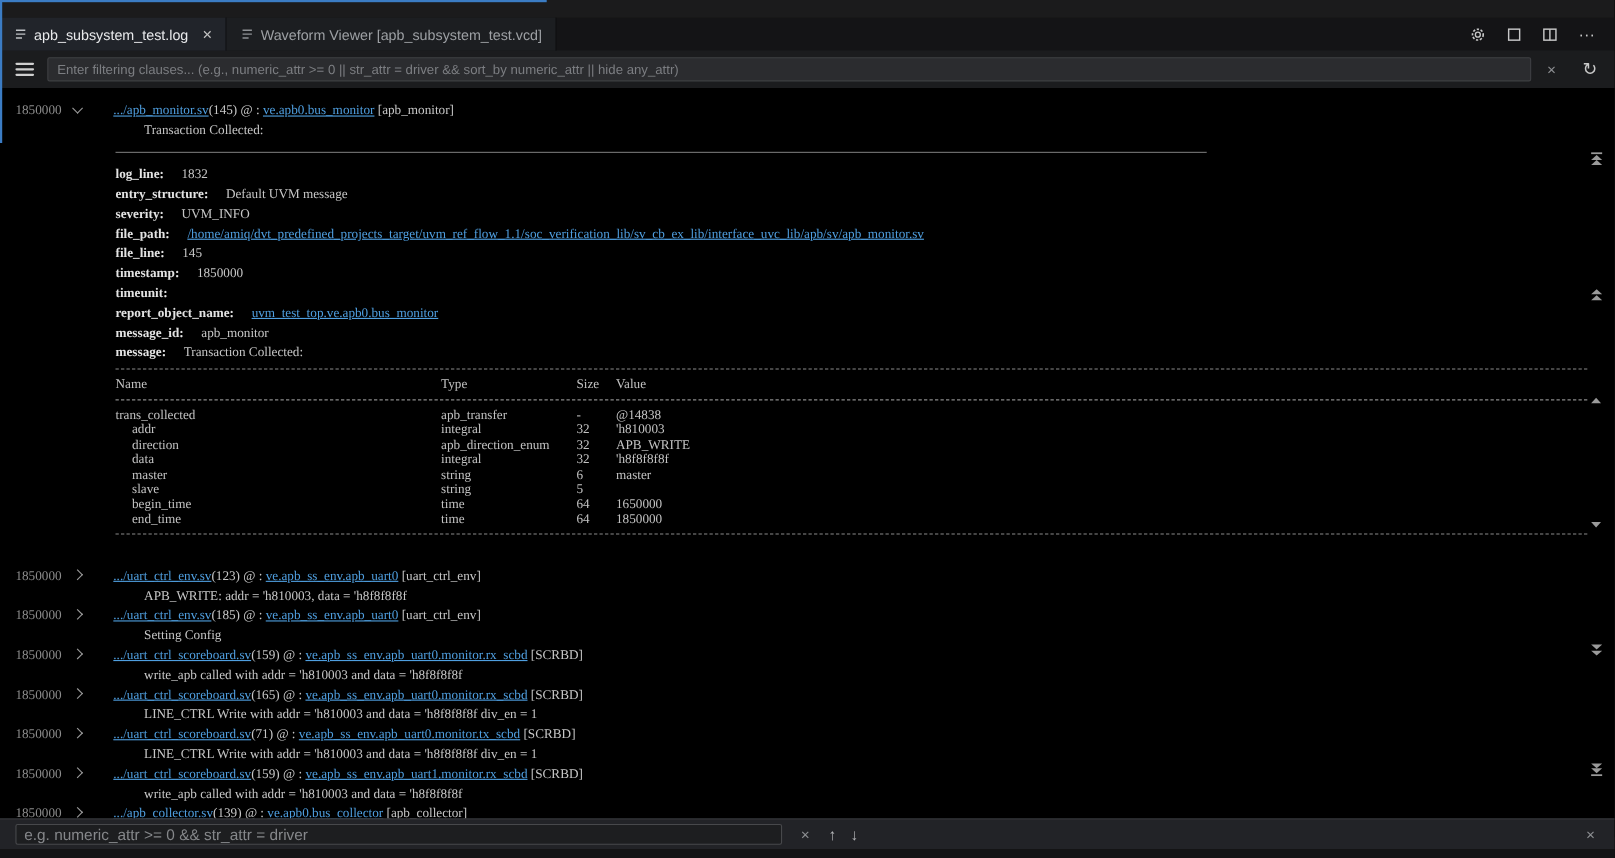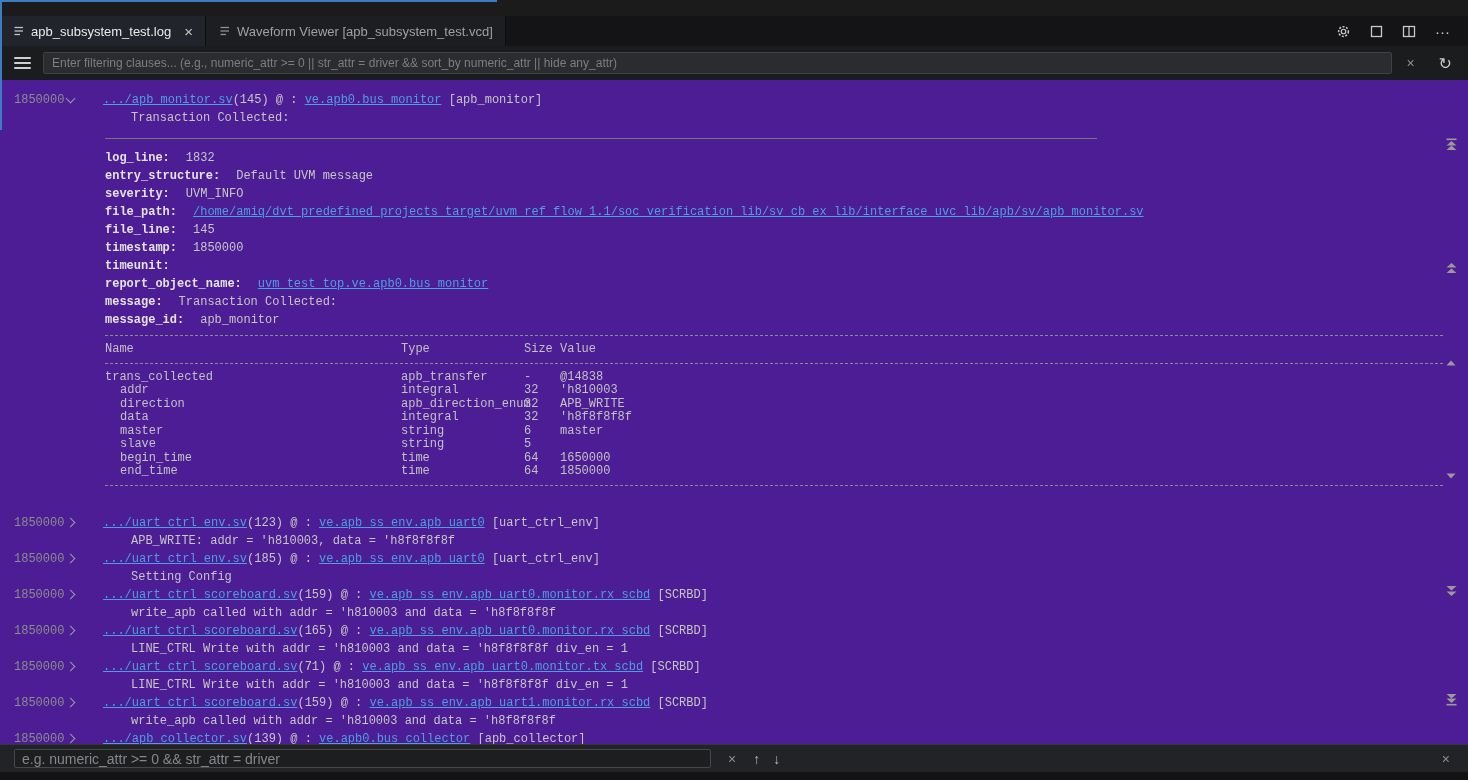--- a/index.html
+++ b/index.html
@@ -25,22 +25,22 @@
   .filterbar { height:34px; display:flex; align-items:center; background:#1b1c1e; padding:0 12px; gap:10px; }
   .hamburger { display:flex; flex-direction:column; gap:3px; cursor:pointer; padding:2px; }
   .hamburger span { display:block; width:17px; height:2px; background:#cfcfcf; border-radius:1px; }
   .filter-input { flex:1; height:22px; background:#2b2c2f; border:1px solid #3f4043; border-radius:2px;
                   color:#c5c5c5; font-size:12px; padding:0 8px; font-family:"Liberation Sans",sans-serif; outline:none; }
   .filter-input::placeholder { color:#7c7e82; }
   .dim-x { color:#8b8d90; font-size:14px; cursor:pointer; padding:0 4px; }
   .refresh { color:#c9c9c9; font-size:16px; cursor:pointer; padding:0 4px 0 10px; }
 
   
-  .content { position:relative; height:681px; padding-top:11px; background:#4c1d95;
-             font-family:Liberation Mono, monospace; font-size:12px; color:#c6c6c6; overflow:hidden; }
+  .content { position:relative; height:681px; padding-top:11px; background:#000000;
+             font-family:Liberation Serif, serif; font-size:12px; color:#c6c6c6; overflow:hidden; }
   .entry { display:flex; line-height:18px; }
   .gutter { flex:none; width:103px; padding-left:14px; display:flex; align-items:flex-start; color:#8c8c8c; }
   .ts { width:53px; }
   .chev { width:7px; height:7px; border-right:1.5px solid #9c9c9c; border-bottom:1.5px solid #9c9c9c;
           margin-top:4px; cursor:pointer; }
   .chev.right { transform:rotate(-45deg); margin-top:5px; }
   .chev.down  { transform:rotate(45deg); }
   .body { flex:1; min-width:0; }
   .line1 { white-space:pre; }
   .line2 { padding-left:28px; white-space:pre; }
@@ -161,23 +161,23 @@
   <div class="dfield"><span class="dlabel">file_path:</span><span class="lnk">/home/amiq/dvt_predefined_projects_target/uvm_ref_flow_1.1/soc_verification_lib/sv_cb_ex_lib/interface_uvc_lib/apb/sv/apb_monitor.sv</span></div>
 
   <div class="dfield"><span class="dlabel">file_line:</span><span>145</span></div>
 
   <div class="dfield"><span class="dlabel">timestamp:</span><span>1850000</span></div>
 
   <div class="dfield"><span class="dlabel">timeunit:</span><span></span></div>
 
   <div class="dfield"><span class="dlabel">report_object_name:</span><span class="lnk">uvm_test_top.ve.apb0.bus_monitor</span></div>
 
+  <div class="dfield"><span class="dlabel">message_id:</span><span>apb_monitor</span></div>
+
   <div class="dfield"><span class="dlabel">message:</span><span>Transaction Collected:</span></div>
-
-  <div class="dfield"><span class="dlabel">message_id:</span><span>apb_monitor</span></div>
 </div>
           <div class="dash"></div>
           <div class="trow">
             <span class="tc-name" style="font-weight:normal">Name</span>
             <span class="tc-type">Type</span>
             <span class="tc-size">Size</span>
             <span class="tc-value">Value</span>
           </div>
           <div class="dash"></div>
           <div>

